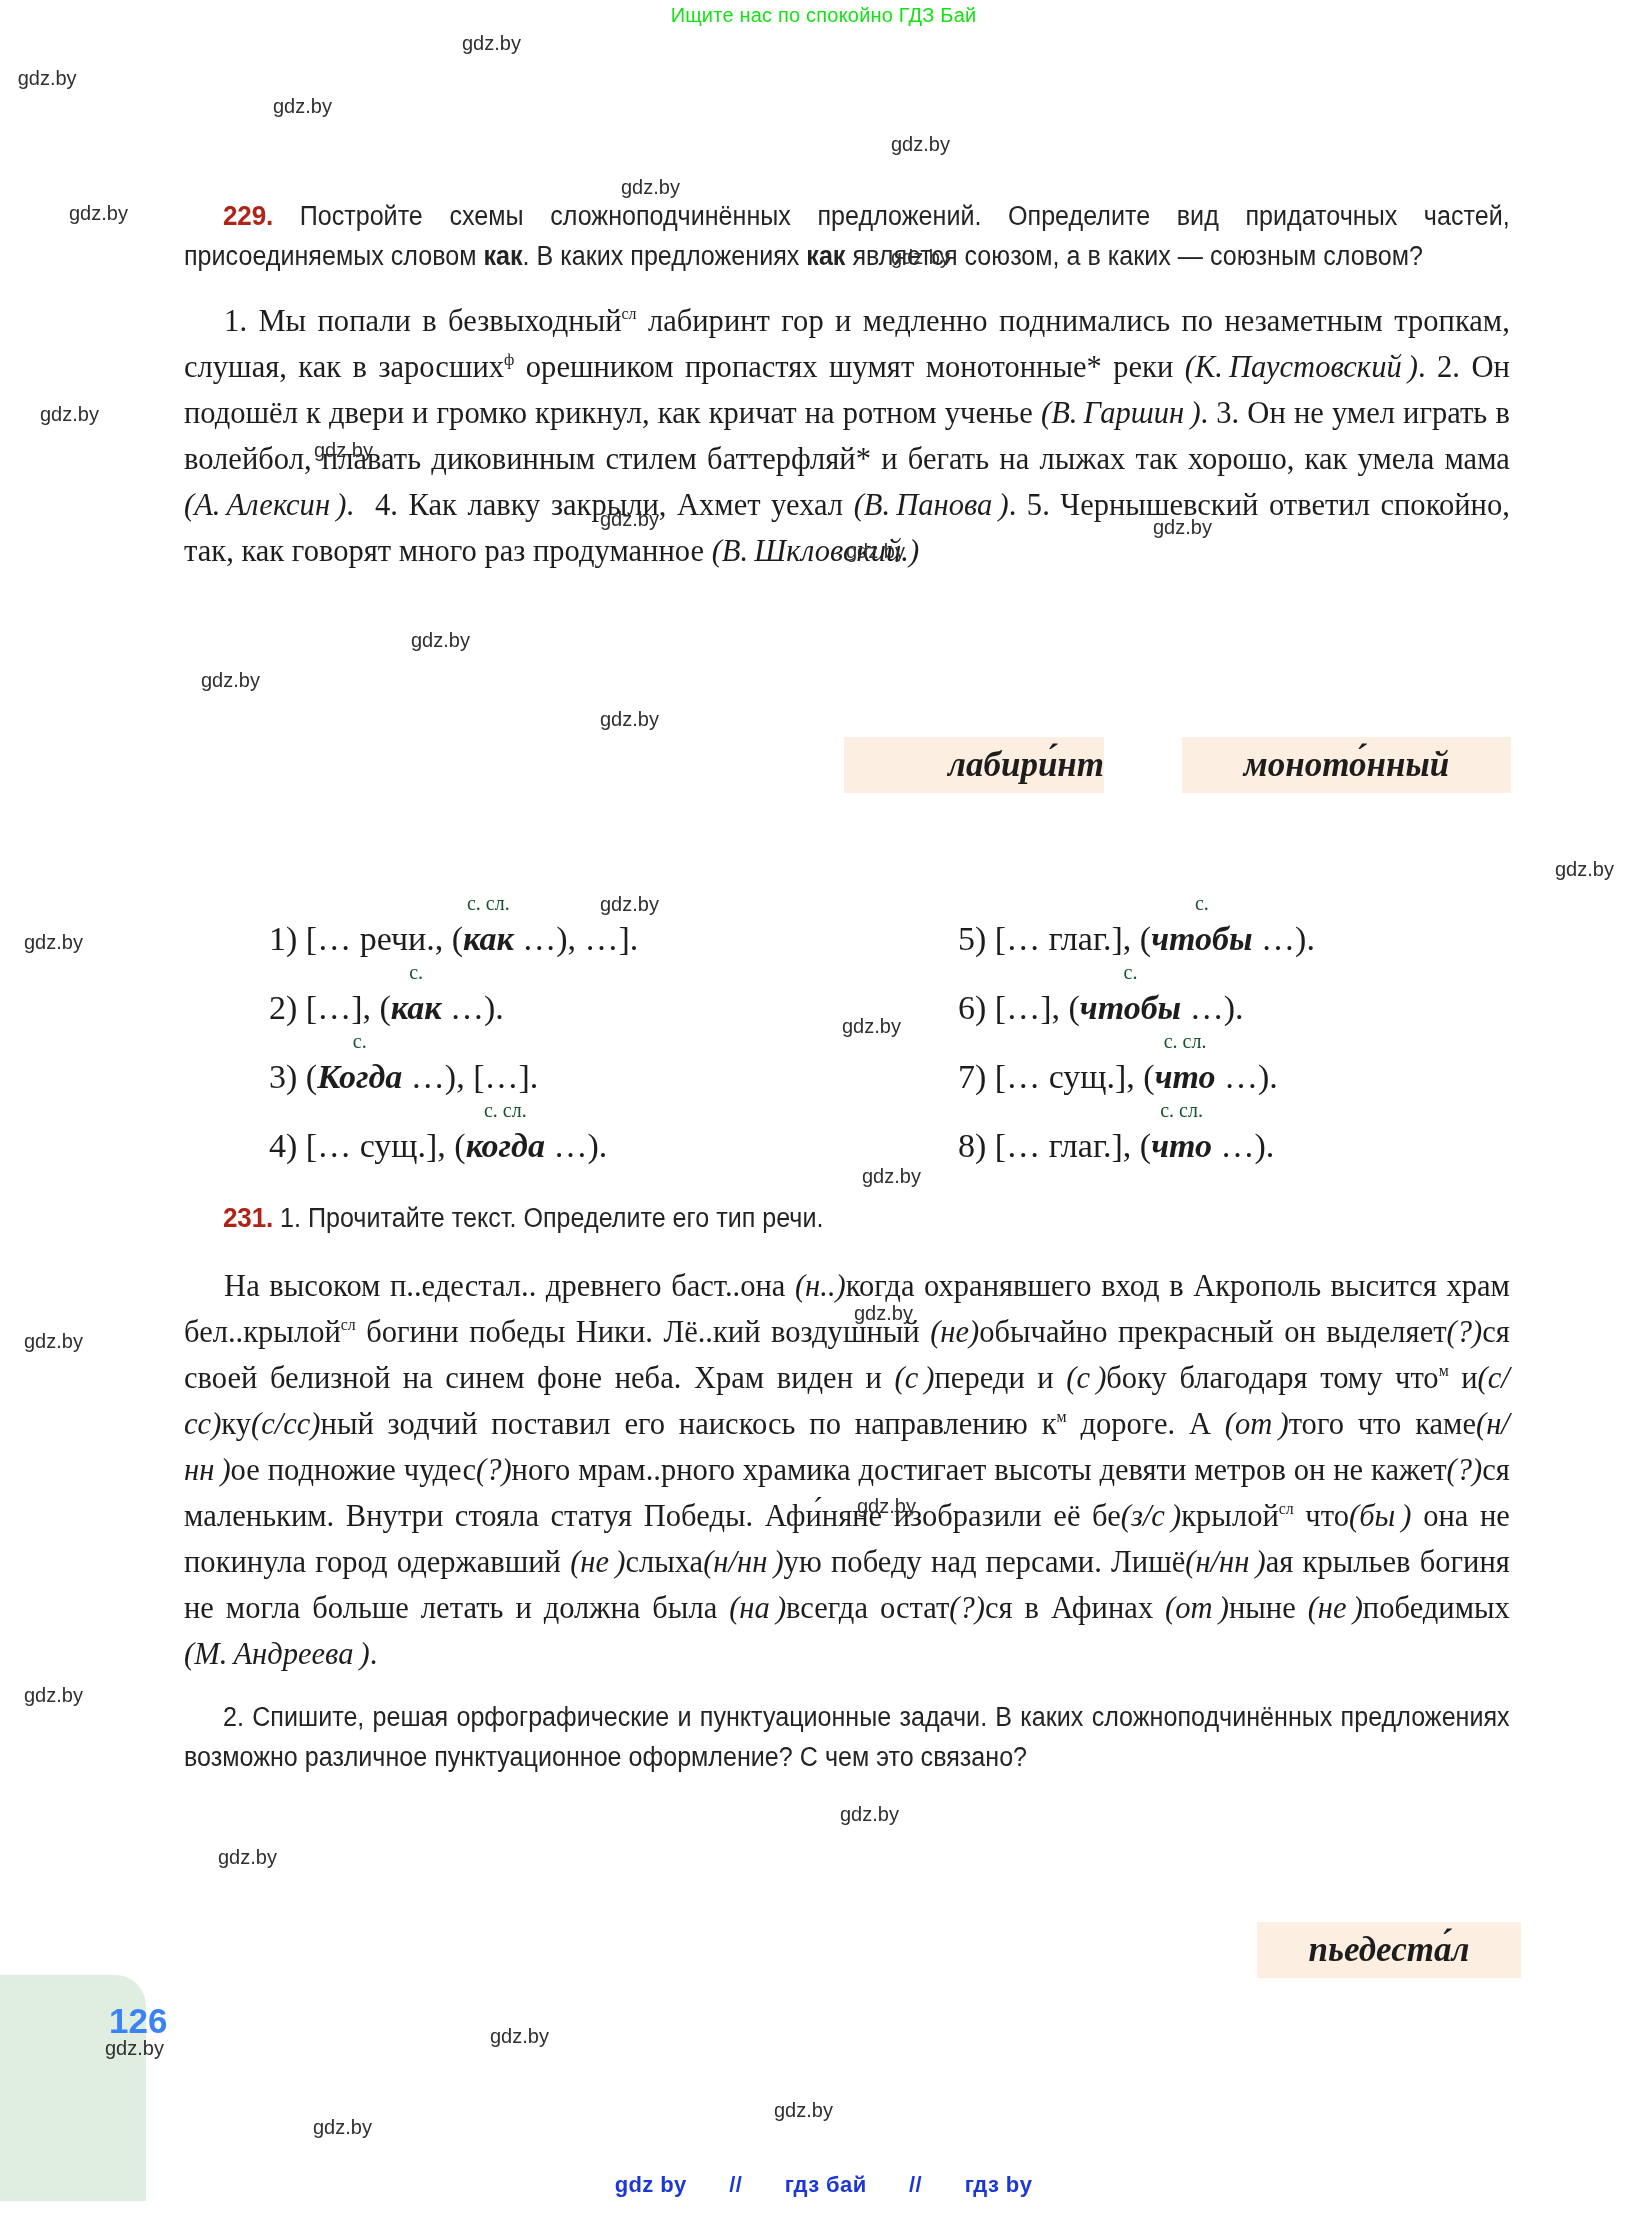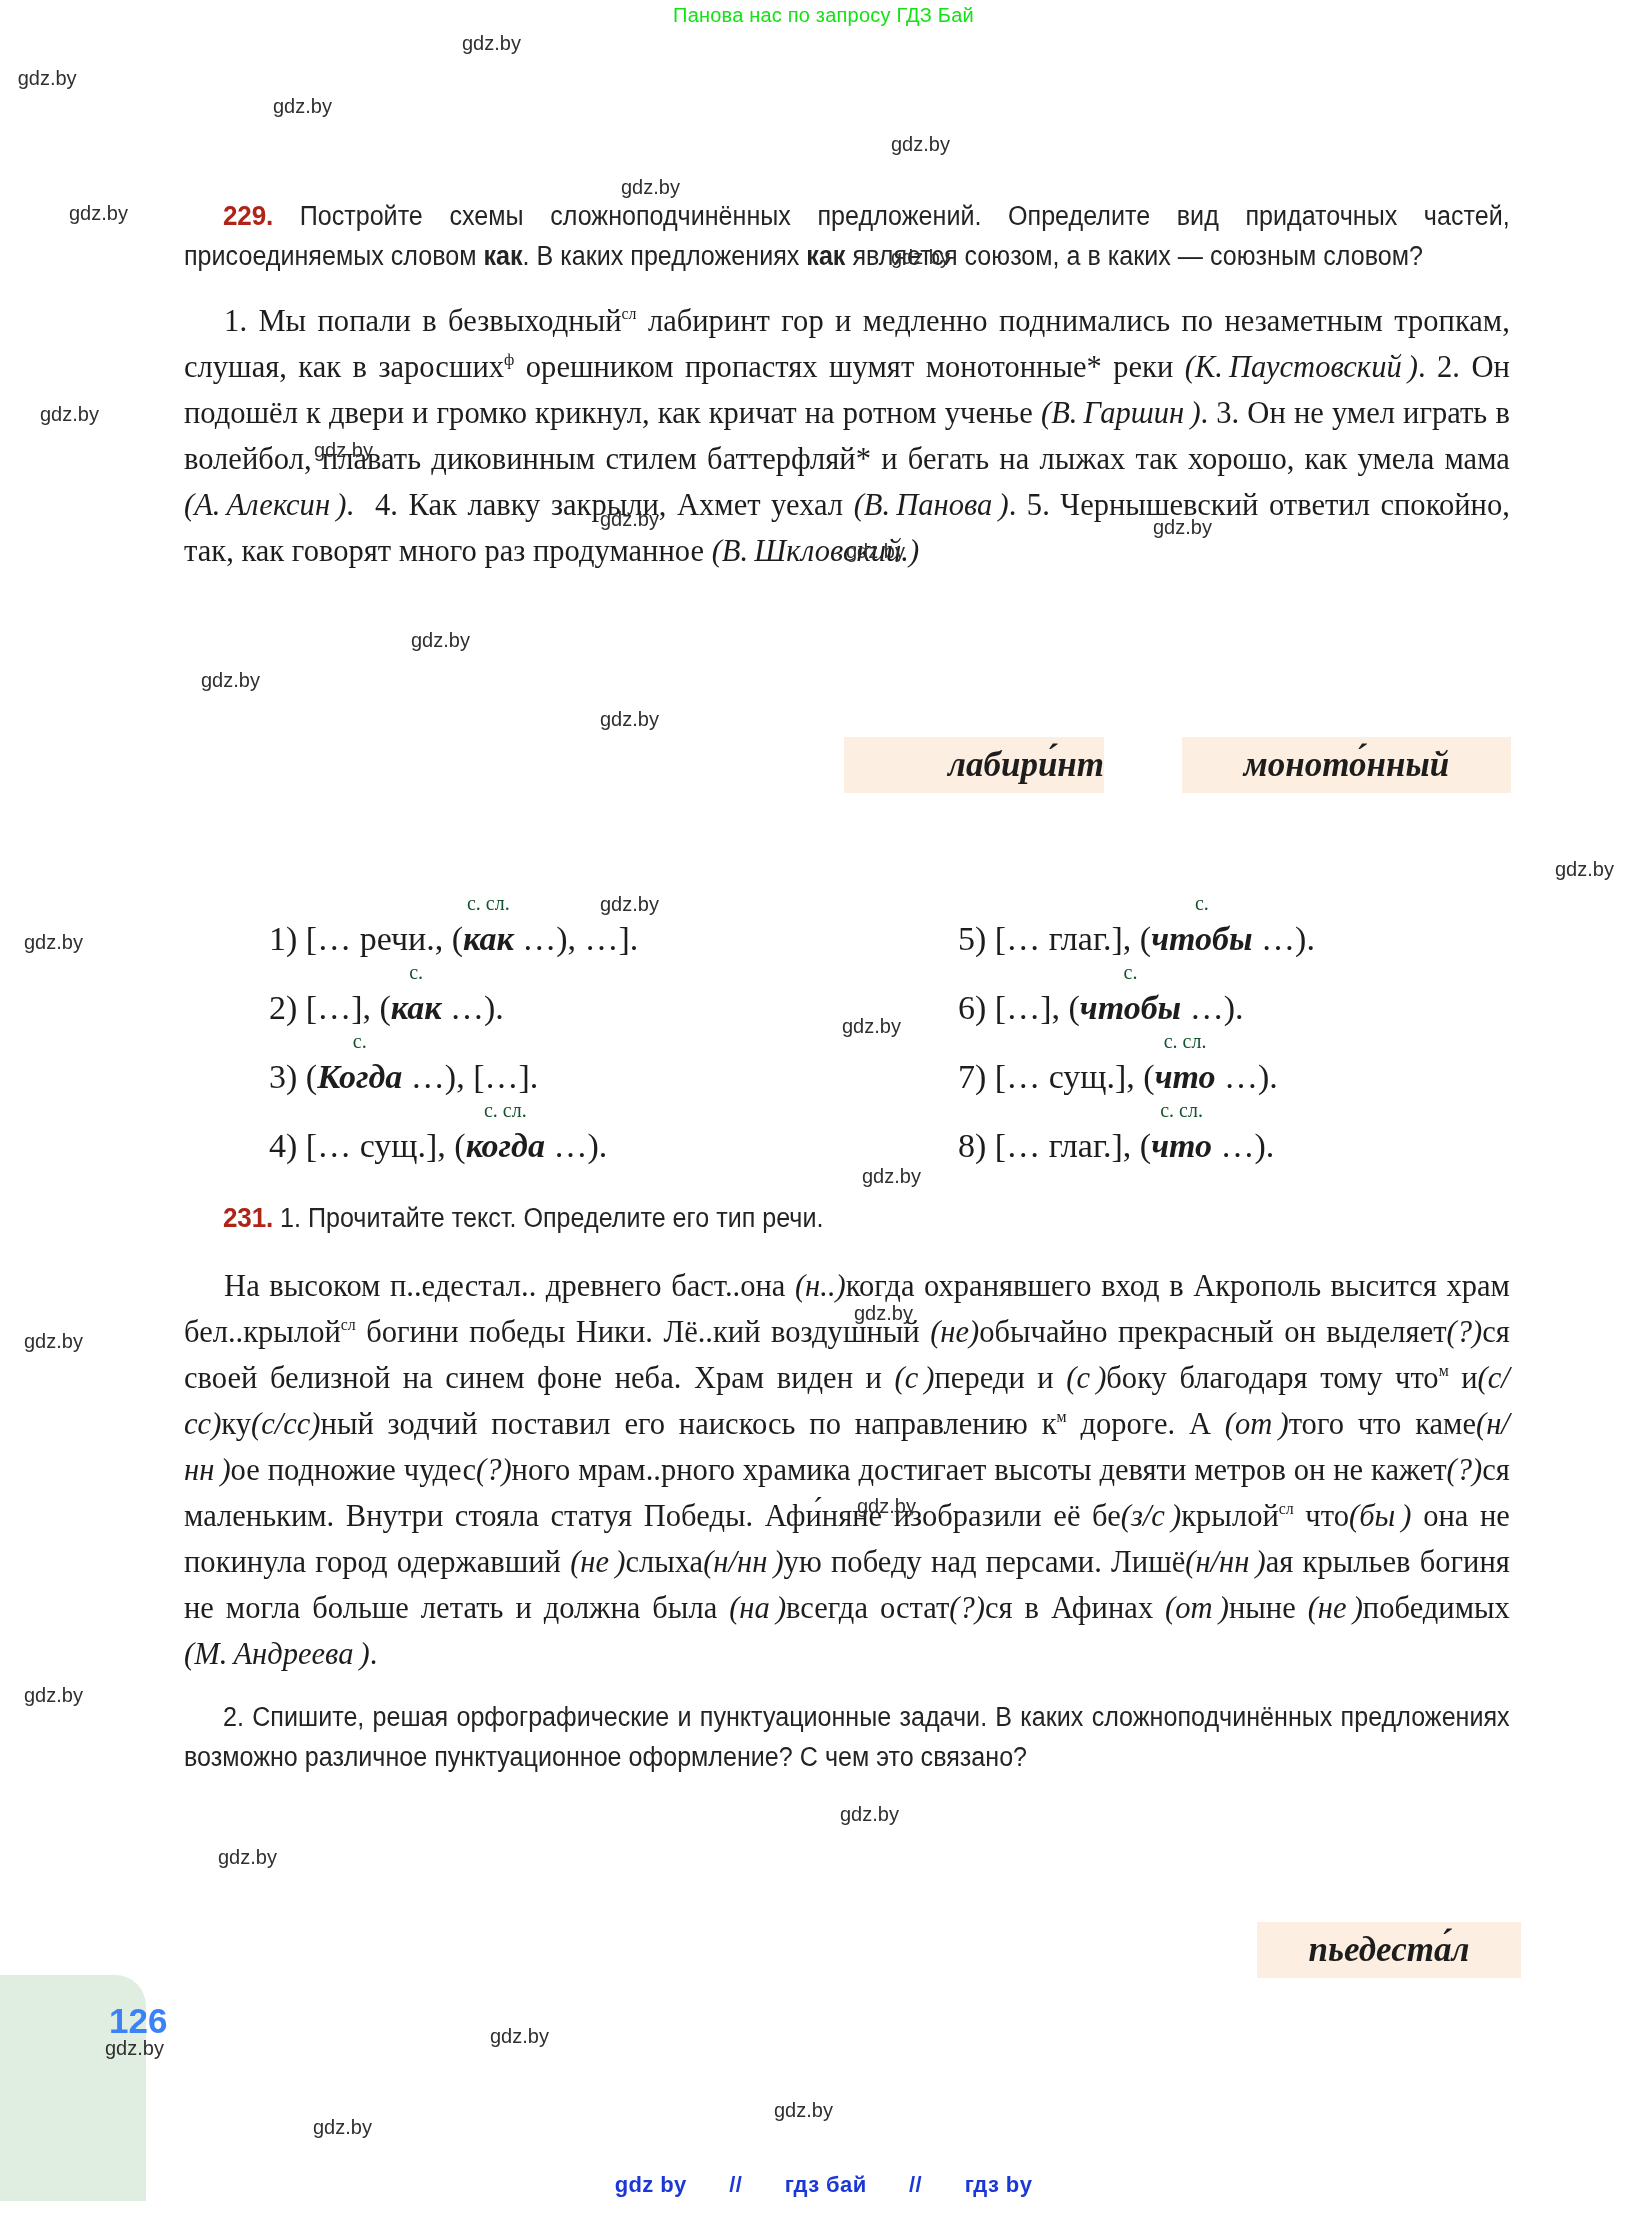--- a/index.html
+++ b/index.html
@@ -182,21 +182,21 @@
     color: #1b37d8;
     letter-spacing: 0.4px;
   }
   .footlinks span { margin: 0 18px; }
 </style>
 </head>
 <body>
 
 <div id="page">
 
-  <div class="promo">Панова нас по запросу ГДЗ Бай</div>
+  <div class="promo">Ищите нас по спокойно ГДЗ Бай</div>
 
   <div id="watermark-layer">
       <div class="wm" style="left: 462px; top: 32px;">gdz.by</div>
       <div class="wm" style="left: 17.7px; top: 67px;">gdz.by</div>
       <div class="wm" style="left: 273px; top: 95px;">gdz.by</div>
       <div class="wm" style="left: 891px; top: 133px;">gdz.by</div>
       <div class="wm" style="left: 621px; top: 176px;">gdz.by</div>
       <div class="wm" style="left: 69px; top: 202px;">gdz.by</div>
       <div class="wm" style="left: 891px; top: 246px;">gdz.by</div>
       <div class="wm" style="left: 40px; top: 403px;">gdz.by</div>

